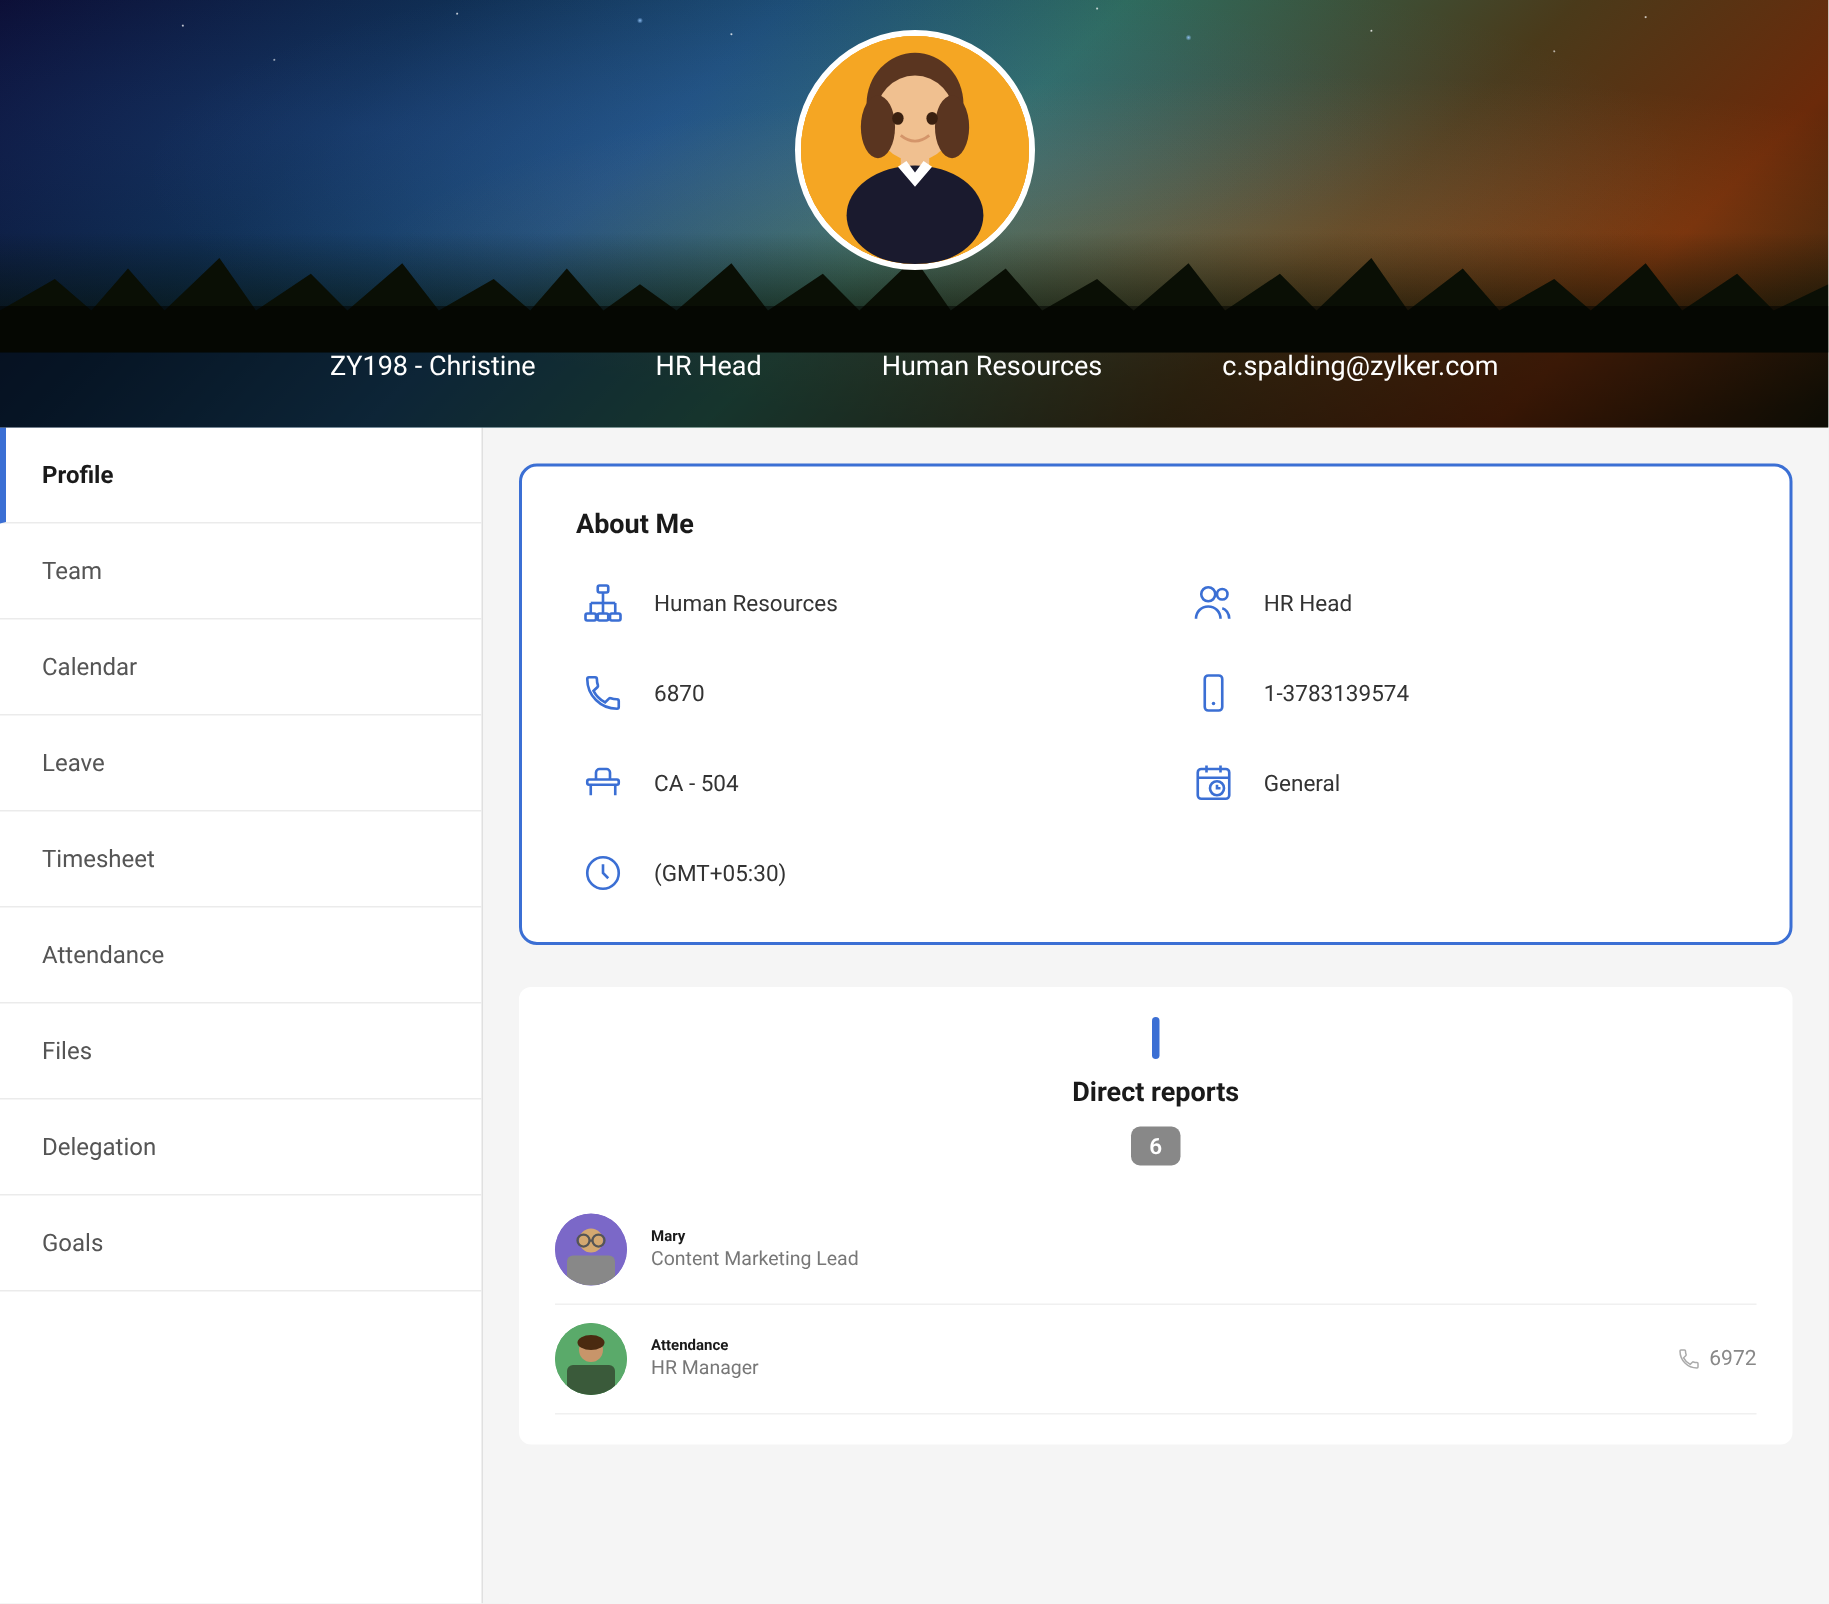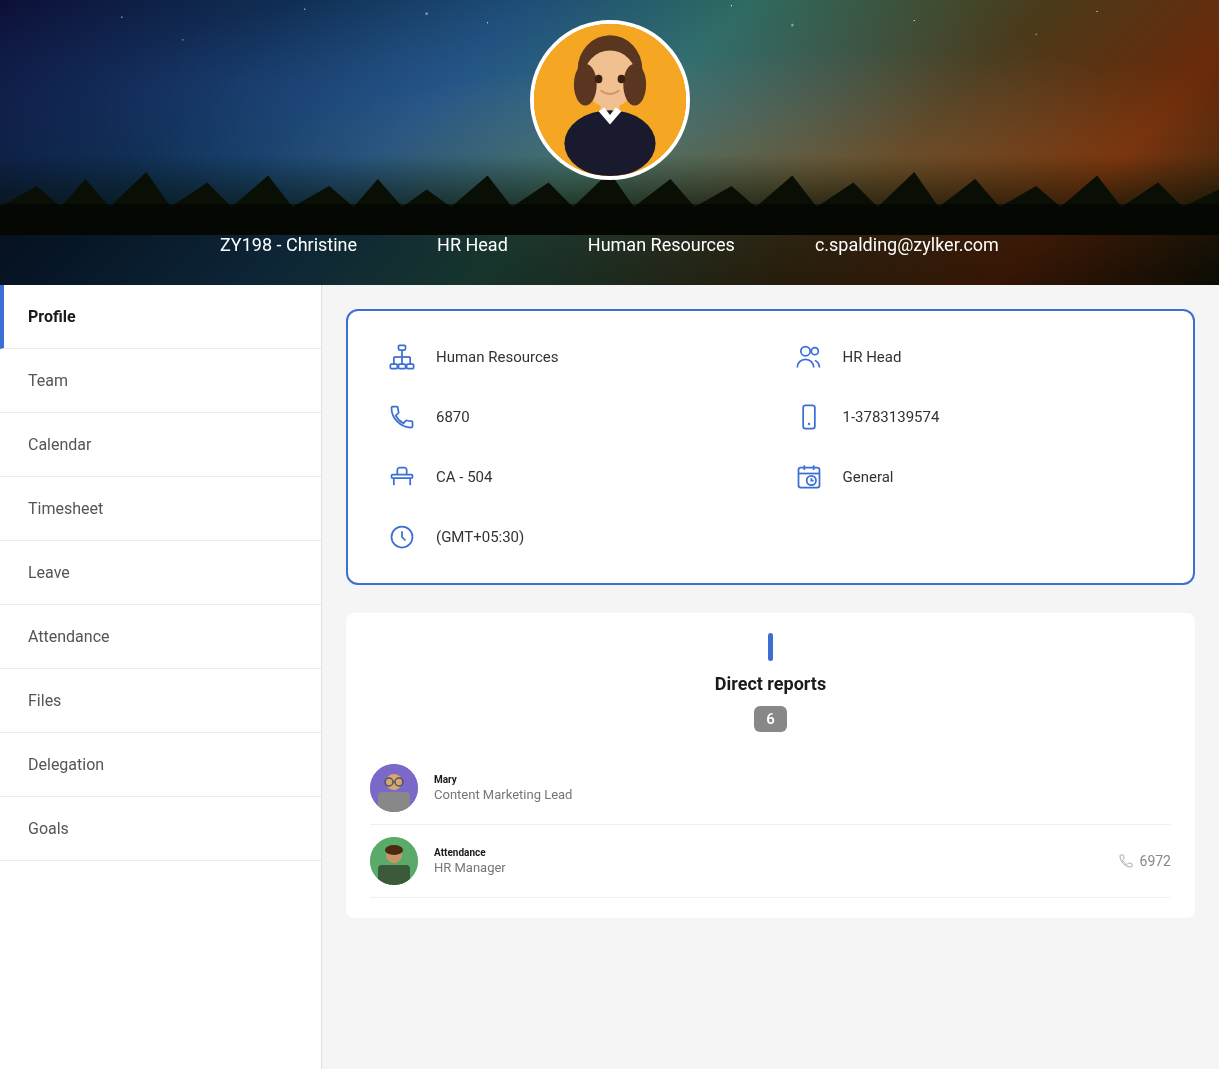--- a/index.html
+++ b/index.html
@@ -362,42 +362,43 @@
     <div class="sidebar-item active">
       <span class="sidebar-item-label">Profile</span>
     </div>
     <div class="sidebar-item">
       <span class="sidebar-item-label">Team</span>
     </div>
     <div class="sidebar-item">
       <span class="sidebar-item-label">Calendar</span>
     </div>
     <div class="sidebar-item">
+      <span class="sidebar-item-label">Leave</span>
+    </div>
+    <div class="sidebar-item">
       <span class="sidebar-item-label">Timesheet</span>
     </div>
     <div class="sidebar-item">
-      <span class="sidebar-item-label">Leave</span>
-    </div>
-    <div class="sidebar-item">
       <span class="sidebar-item-label">Attendance</span>
     </div>
     <div class="sidebar-item">
       <span class="sidebar-item-label">Files</span>
     </div>
     <div class="sidebar-item">
       <span class="sidebar-item-label">Delegation</span>
     </div>
     <div class="sidebar-item">
       <span class="sidebar-item-label">Goals</span>
     </div>
   </nav>
 
   <main class="content-area">
 
     <div class="about-me-card">
+      <div class="about-me-title">About Me</div>
       <div class="about-me-grid">
 
         <div class="about-me-item">
           <div class="about-me-icon">
             <svg viewBox="0 0 24 24">
               <rect x="9" y="2" width="6" height="4" rx="1"></rect>
               <rect x="2" y="18" width="6" height="4" rx="1"></rect>
               <rect x="9" y="18" width="6" height="4" rx="1"></rect>
               <rect x="16" y="18" width="6" height="4" rx="1"></rect>
               <line x1="12" y1="6" x2="12" y2="12"></line>

